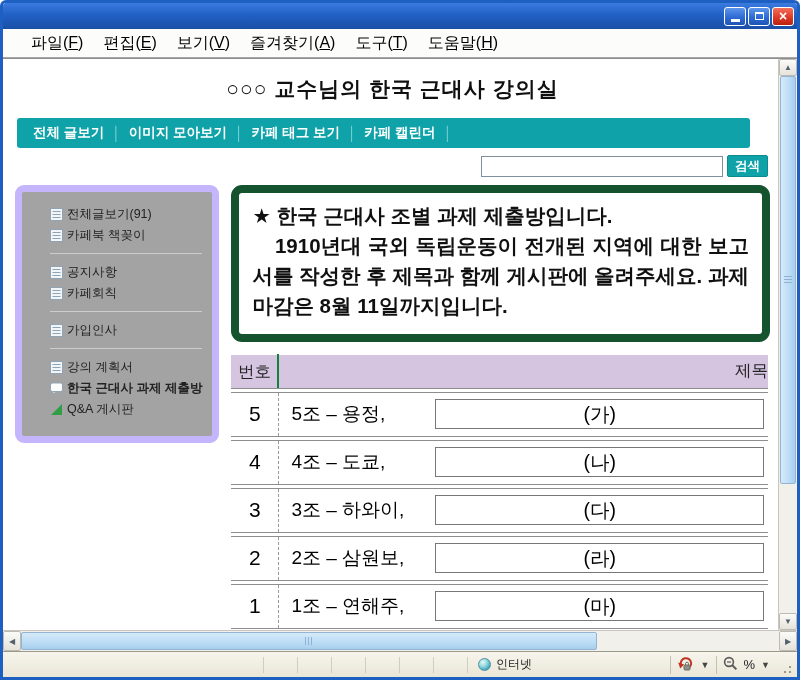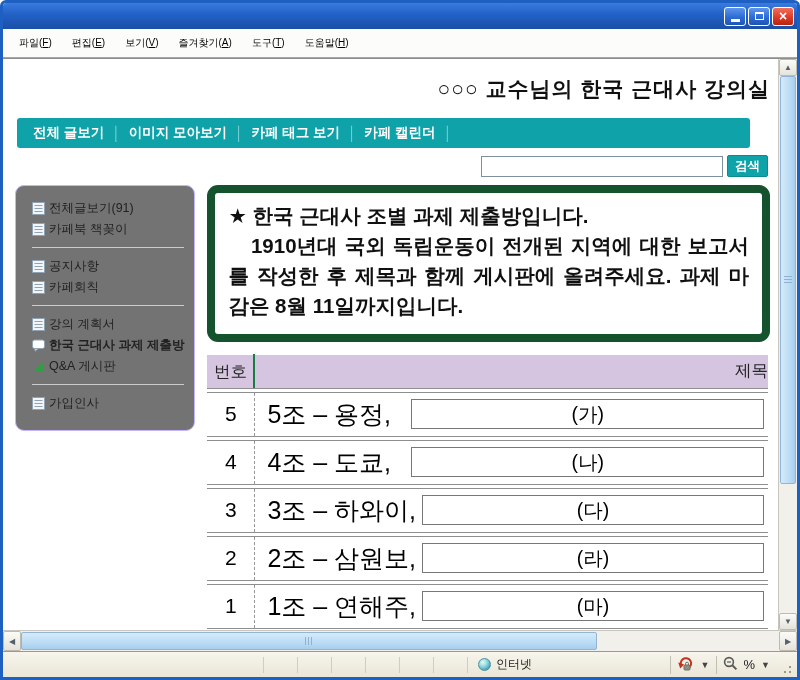--- a/index.html
+++ b/index.html
@@ -20,21 +20,21 @@
     display:flex; align-items:center; justify-content:center; cursor:default;
     background:linear-gradient(180deg,#5E96EC 0%,#2D6BD4 55%,#1E55B4 100%);
   }
   .win-btn.close { background:linear-gradient(180deg,#F2705C 0%,var(--closered,#DE3A28) 55%,#B8220E 100%); }
   .glyph-min { width:9px; height:3px; background:#fff; margin-top:9px; }
   .glyph-max { width:9px; height:8px; border:1px solid #fff; border-top:2px solid #fff; }
   .glyph-close { color:#fff; font-size:14px; font-weight:bold; line-height:1; }
   
   .menubar {
     height:29px; flex:0 0 29px; background:#FCFCFA; border-bottom:1px solid #A6A6A6;
-    display:flex; align-items:center; padding-left:6px; font-size:10px; color:#000;
+    display:flex; align-items:center; padding-left:18px; font-size:16px; color:#000;
   }
   .menu-item { padding:5px 10px; }
   
   .content-outer { flex:1 1 auto; display:flex; min-height:0; border-top:1px solid #8e8e8e; }
   .content { flex:1 1 auto; background:#fff; padding:10px 8px 0 12px; overflow:hidden; }
   .vscroll { flex:0 0 19px; background:#F1F0EA; border-left:1px solid #C8C6BE; display:flex; flex-direction:column; }
   .vs-btn, .hs-btn {
     background:linear-gradient(180deg,#FBFBF8,#E5E3DA); border:1px solid #BDBBB1; border-radius:2px;
     color:#55606E; display:flex; align-items:center; justify-content:center; font-size:8px;
   }
@@ -73,38 +73,38 @@
   .sb-right { display:flex; align-items:center; gap:6px; }
   .sb-sep { width:1px; height:18px; background:#C2C0B2; }
   .sb-caret { font-size:9px; color:#444; }
   .grip { width:12px; height:12px; margin-left:4px; align-self:flex-end;
     background:
       radial-gradient(circle at 10px 10px,#9a988a 1.2px,transparent 1.4px),
       radial-gradient(circle at 10px 5px,#9a988a 1.2px,transparent 1.4px),
       radial-gradient(circle at 5px 10px,#9a988a 1.2px,transparent 1.4px);
   }
   
-  .page-title { text-align:right; font-size:21px; font-weight:bold; color:#101010; letter-spacing:1px; margin:6px 0 15px; }
+  .page-title { text-align:center; font-size:21px; font-weight:bold; color:#101010; letter-spacing:1px; margin:6px 0 15px; }
   .navbar {
     background:var(--teal,#0FA2A8); height:30px; border-radius:3px; margin:0 20px 7px 2px;
     display:flex; align-items:center; padding:0 8px; color:#fff; font-weight:bold; font-size:13.5px;
   }
   .nav-item { padding:0 8px; white-space:nowrap; }
   .nav-sep { color:#7ED2D6; font-weight:normal; }
   .search-row { display:flex; justify-content:flex-end; align-items:center; gap:4px; margin:4px 2px 8px 0; }
   .search-input { width:242px; height:21px; border:1px solid #7E8F9E; font-size:12px; padding:0 4px; }
   .search-btn {
     background:var(--teal,#0FA2A8); border:1px solid #0B8A90; color:#fff; font-weight:bold;
     font-size:12.5px; height:22px; padding:0 7px; border-radius:2px; font-family:Liberation Serif, serif;
   }
   .main-cols { display:flex; gap:12px; }
   
   .sidebar {
-    flex:0 0 158px; border:1px solid #c4b5fd; border-radius:9px; background:#737373;
-    padding:12px 6px 16px 16px; align-self:flex-start; font-size:12.5px; color:#222;
+    flex:0 0 158px; border:7px solid #c4b5fd; border-radius:9px; background:#a3a3a3;
+    padding:12px 6px 16px 28px; align-self:flex-start; font-size:12.5px; color:#222;
   }
   .side-group + .side-group { border-top:1px solid #CCC; margin-top:7px; padding-top:8px; margin-right:4px; }
   .side-item { display:flex; align-items:center; gap:4px; line-height:21px; white-space:nowrap; }
   .side-item.bold { font-weight:bold; }
   .side-icon { flex:0 0 13px; display:flex; }
   .main { flex:1 1 auto; min-width:0; }
   
   .notice {
     border:8px solid #14532d; border-radius:11px; padding:8px 13px 12px;
     font-size:20.5px; line-height:1.47; color:#101010; font-weight:600;
@@ -116,21 +116,21 @@
     display:flex; background:var(--purple,#D5C5E0); height:34px; align-items:center;
     font-size:16.5px; color:#222; border-bottom:1px solid #8E8E8E;
   }
   .bh-no { flex:0 0 48px; text-align:center; border-right:2px solid #15803d; line-height:34px; }
   .bh-title { flex:1 1 auto; text-align:right; }
   .board-row {
     display:flex; align-items:stretch; height:45px; margin:3px 0;
     border-top:1px solid #8E8E8E; border-bottom:1px solid #8E8E8E;
   }
   .br-no { flex:0 0 48px; display:flex; align-items:center; justify-content:center; font-size:21px; border-right:1px dashed #999; }
-  .br-title { flex:0 0 150px; display:flex; align-items:center; padding-left:12px; font-size:25px; white-space:nowrap; }
+  .br-title { flex:0 0 150px; display:flex; align-items:center; padding-left:12px; font-size:19px; white-space:nowrap; }
   .br-blank {
     flex:1 1 auto; align-self:center; margin:0 4px 0 6px; height:30px; border:1px solid #777;
     display:flex; align-items:center; justify-content:center; font-size:19.5px;
   }
 </style>
 </head>
 <body>
 
 <div class="window">
 
@@ -230,51 +230,51 @@
             <div class="side-group">
               <div class="side-item">
                 <span class="side-icon">
                   <svg width="13" height="13" viewBox="0 0 13 13">
                     <rect x="0.5" y="0.5" width="12" height="12" fill="#F3F6F9" stroke="#8FA3B5"></rect>
                     <line x1="2.5" y1="3.5" x2="10.5" y2="3.5" stroke="#8FA3B5"></line>
                     <line x1="2.5" y1="6.5" x2="10.5" y2="6.5" stroke="#8FA3B5"></line>
                     <line x1="2.5" y1="9.5" x2="10.5" y2="9.5" stroke="#8FA3B5"></line>
                   </svg>
                 </span>
+                <span>가입인사</span>
+              </div>
+            </div>
+            <div class="side-group">
+              <div class="side-item">
+                <span class="side-icon">
+                  <svg width="13" height="13" viewBox="0 0 13 13">
+                    <rect x="0.5" y="0.5" width="12" height="12" fill="#F3F6F9" stroke="#8FA3B5"></rect>
+                    <line x1="2.5" y1="3.5" x2="10.5" y2="3.5" stroke="#8FA3B5"></line>
+                    <line x1="2.5" y1="6.5" x2="10.5" y2="6.5" stroke="#8FA3B5"></line>
+                    <line x1="2.5" y1="9.5" x2="10.5" y2="9.5" stroke="#8FA3B5"></line>
+                  </svg>
+                </span>
                 <span>강의 계획서</span>
               </div>
               <div class="side-item bold">
                 <span class="side-icon">
                   <svg width="13" height="13" viewBox="0 0 13 13">
                     <rect x="0.5" y="1" width="12" height="8.5" rx="2" fill="#fff" stroke="#8FA3B5"></rect>
                     <path d="M3 9.5 L3 12.2 L6.2 9.5 Z" fill="#fff" stroke="#8FA3B5" stroke-linejoin="round"></path>
                   </svg>
                 </span>
                 <span>한국 근대사 과제 제출방</span>
               </div>
               <div class="side-item">
                 <span class="side-icon">
                   <svg width="13" height="13" viewBox="0 0 13 13">
                     <polygon points="1,12 12,12 12,1" fill="#2F9E44"></polygon>
                   </svg>
                 </span>
                 <span>Q&amp;A 게시판</span>
-              </div>
-            </div>
-            <div class="side-group">
-              <div class="side-item">
-                <span class="side-icon">
-                  <svg width="13" height="13" viewBox="0 0 13 13">
-                    <rect x="0.5" y="0.5" width="12" height="12" fill="#F3F6F9" stroke="#8FA3B5"></rect>
-                    <line x1="2.5" y1="3.5" x2="10.5" y2="3.5" stroke="#8FA3B5"></line>
-                    <line x1="2.5" y1="6.5" x2="10.5" y2="6.5" stroke="#8FA3B5"></line>
-                    <line x1="2.5" y1="9.5" x2="10.5" y2="9.5" stroke="#8FA3B5"></line>
-                  </svg>
-                </span>
-                <span>가입인사</span>
               </div>
             </div>
           </aside>
 
         <main class="main">
           <div class="notice">
             <p>★ 한국 근대사 조별 과제 제출방입니다.</p>
             <p class="body">1910년대 국외 독립운동이 전개된 지역에 대한 보고서를 작성한 후 제목과 함께 게시판에 올려주세요. 과제 마감은 8월 11일까지입니다.</p>
           </div>
 

